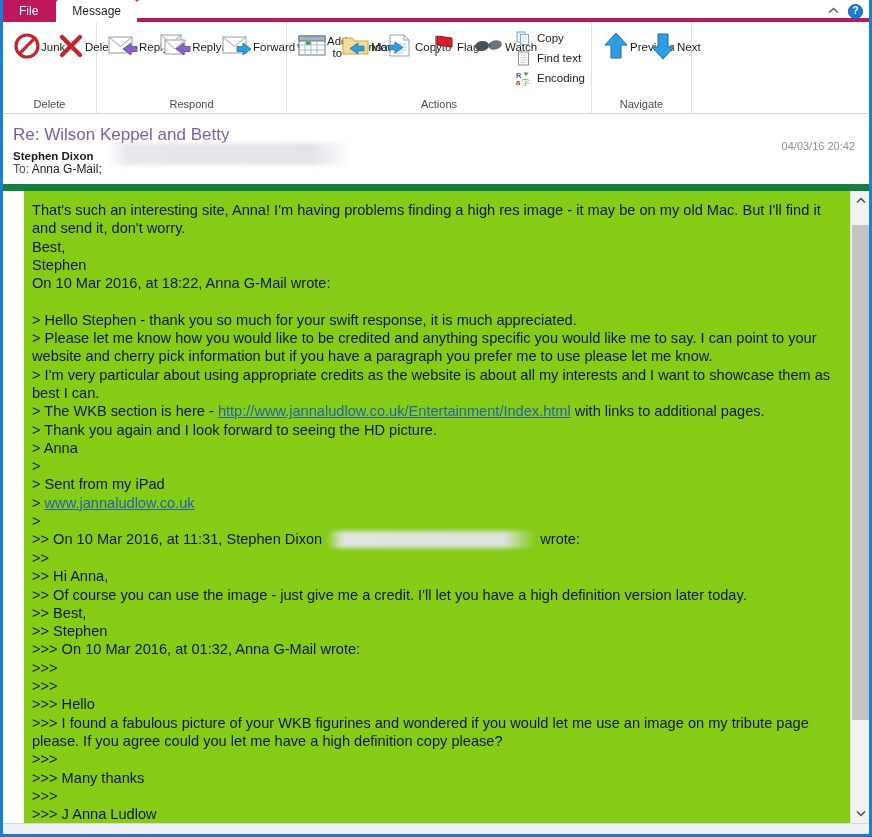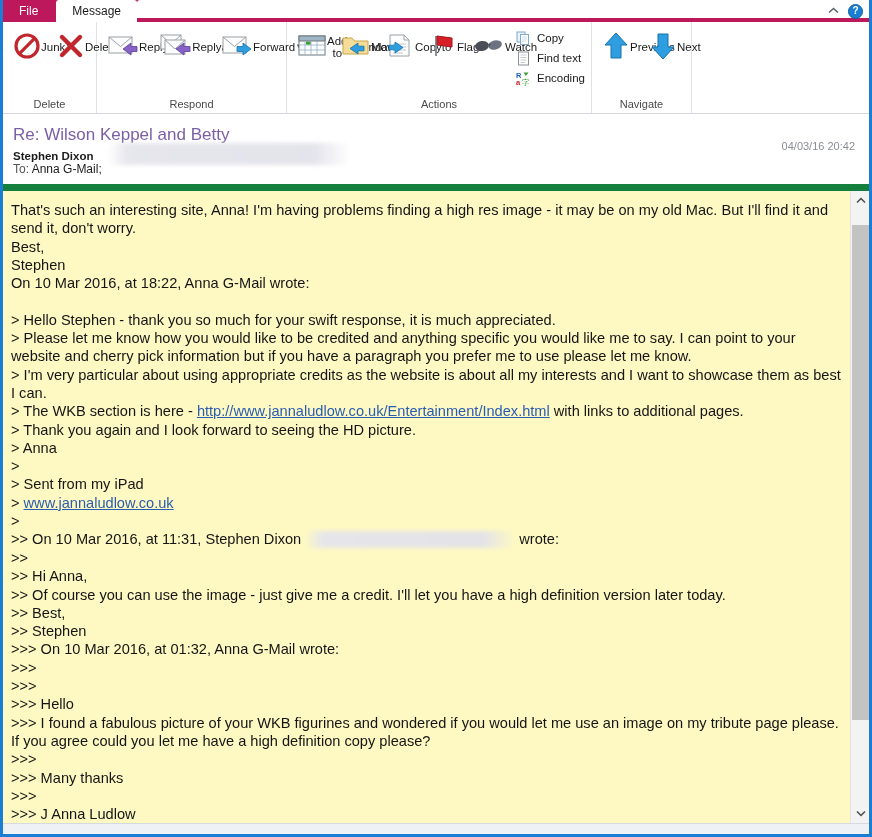--- a/index.html
+++ b/index.html
@@ -145,21 +145,22 @@
   .timestamp {
     position: absolute; right: 14px; top: 26px;
     font-size: 11px; color: #8a8f95;
   }
 
   
   .body-wrap {
     position: relative;
     height: 632px;
     display: flex;
-    background: #fef9c3;
+    background: #84cc16;
+    margin-left: 21px;
   }
   .body-text {
     flex: 1;
     padding: 10px 6px 6px 8px;
     font-size: 14.6px;
     line-height: 18.3px;
     color: #151515;
     overflow: hidden;
     white-space: pre-wrap;
     word-wrap: break-word;

